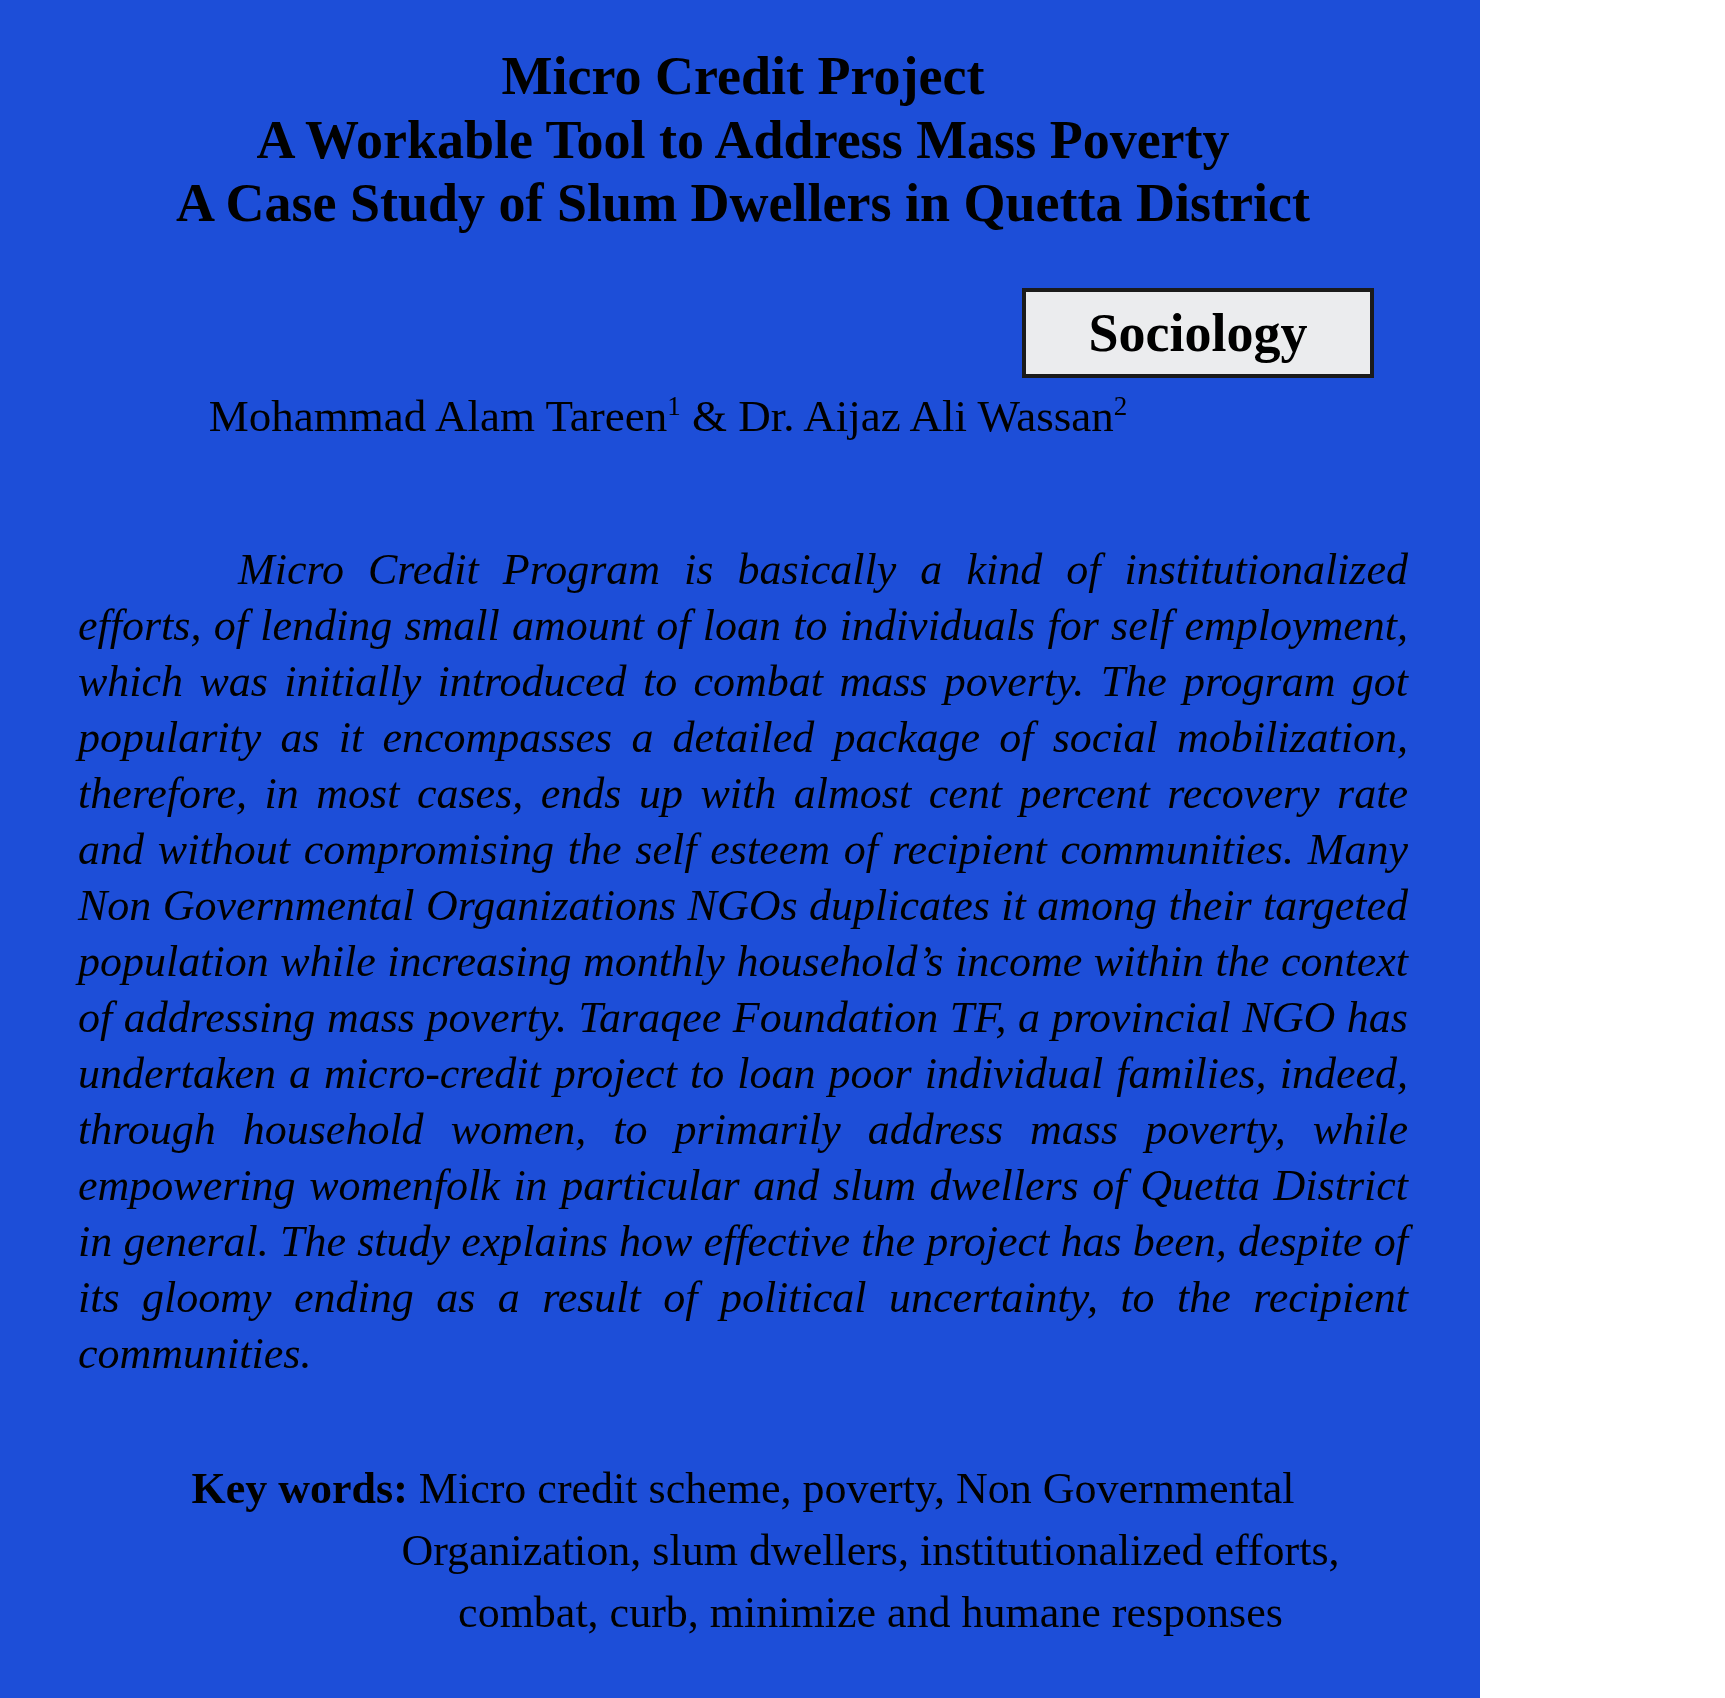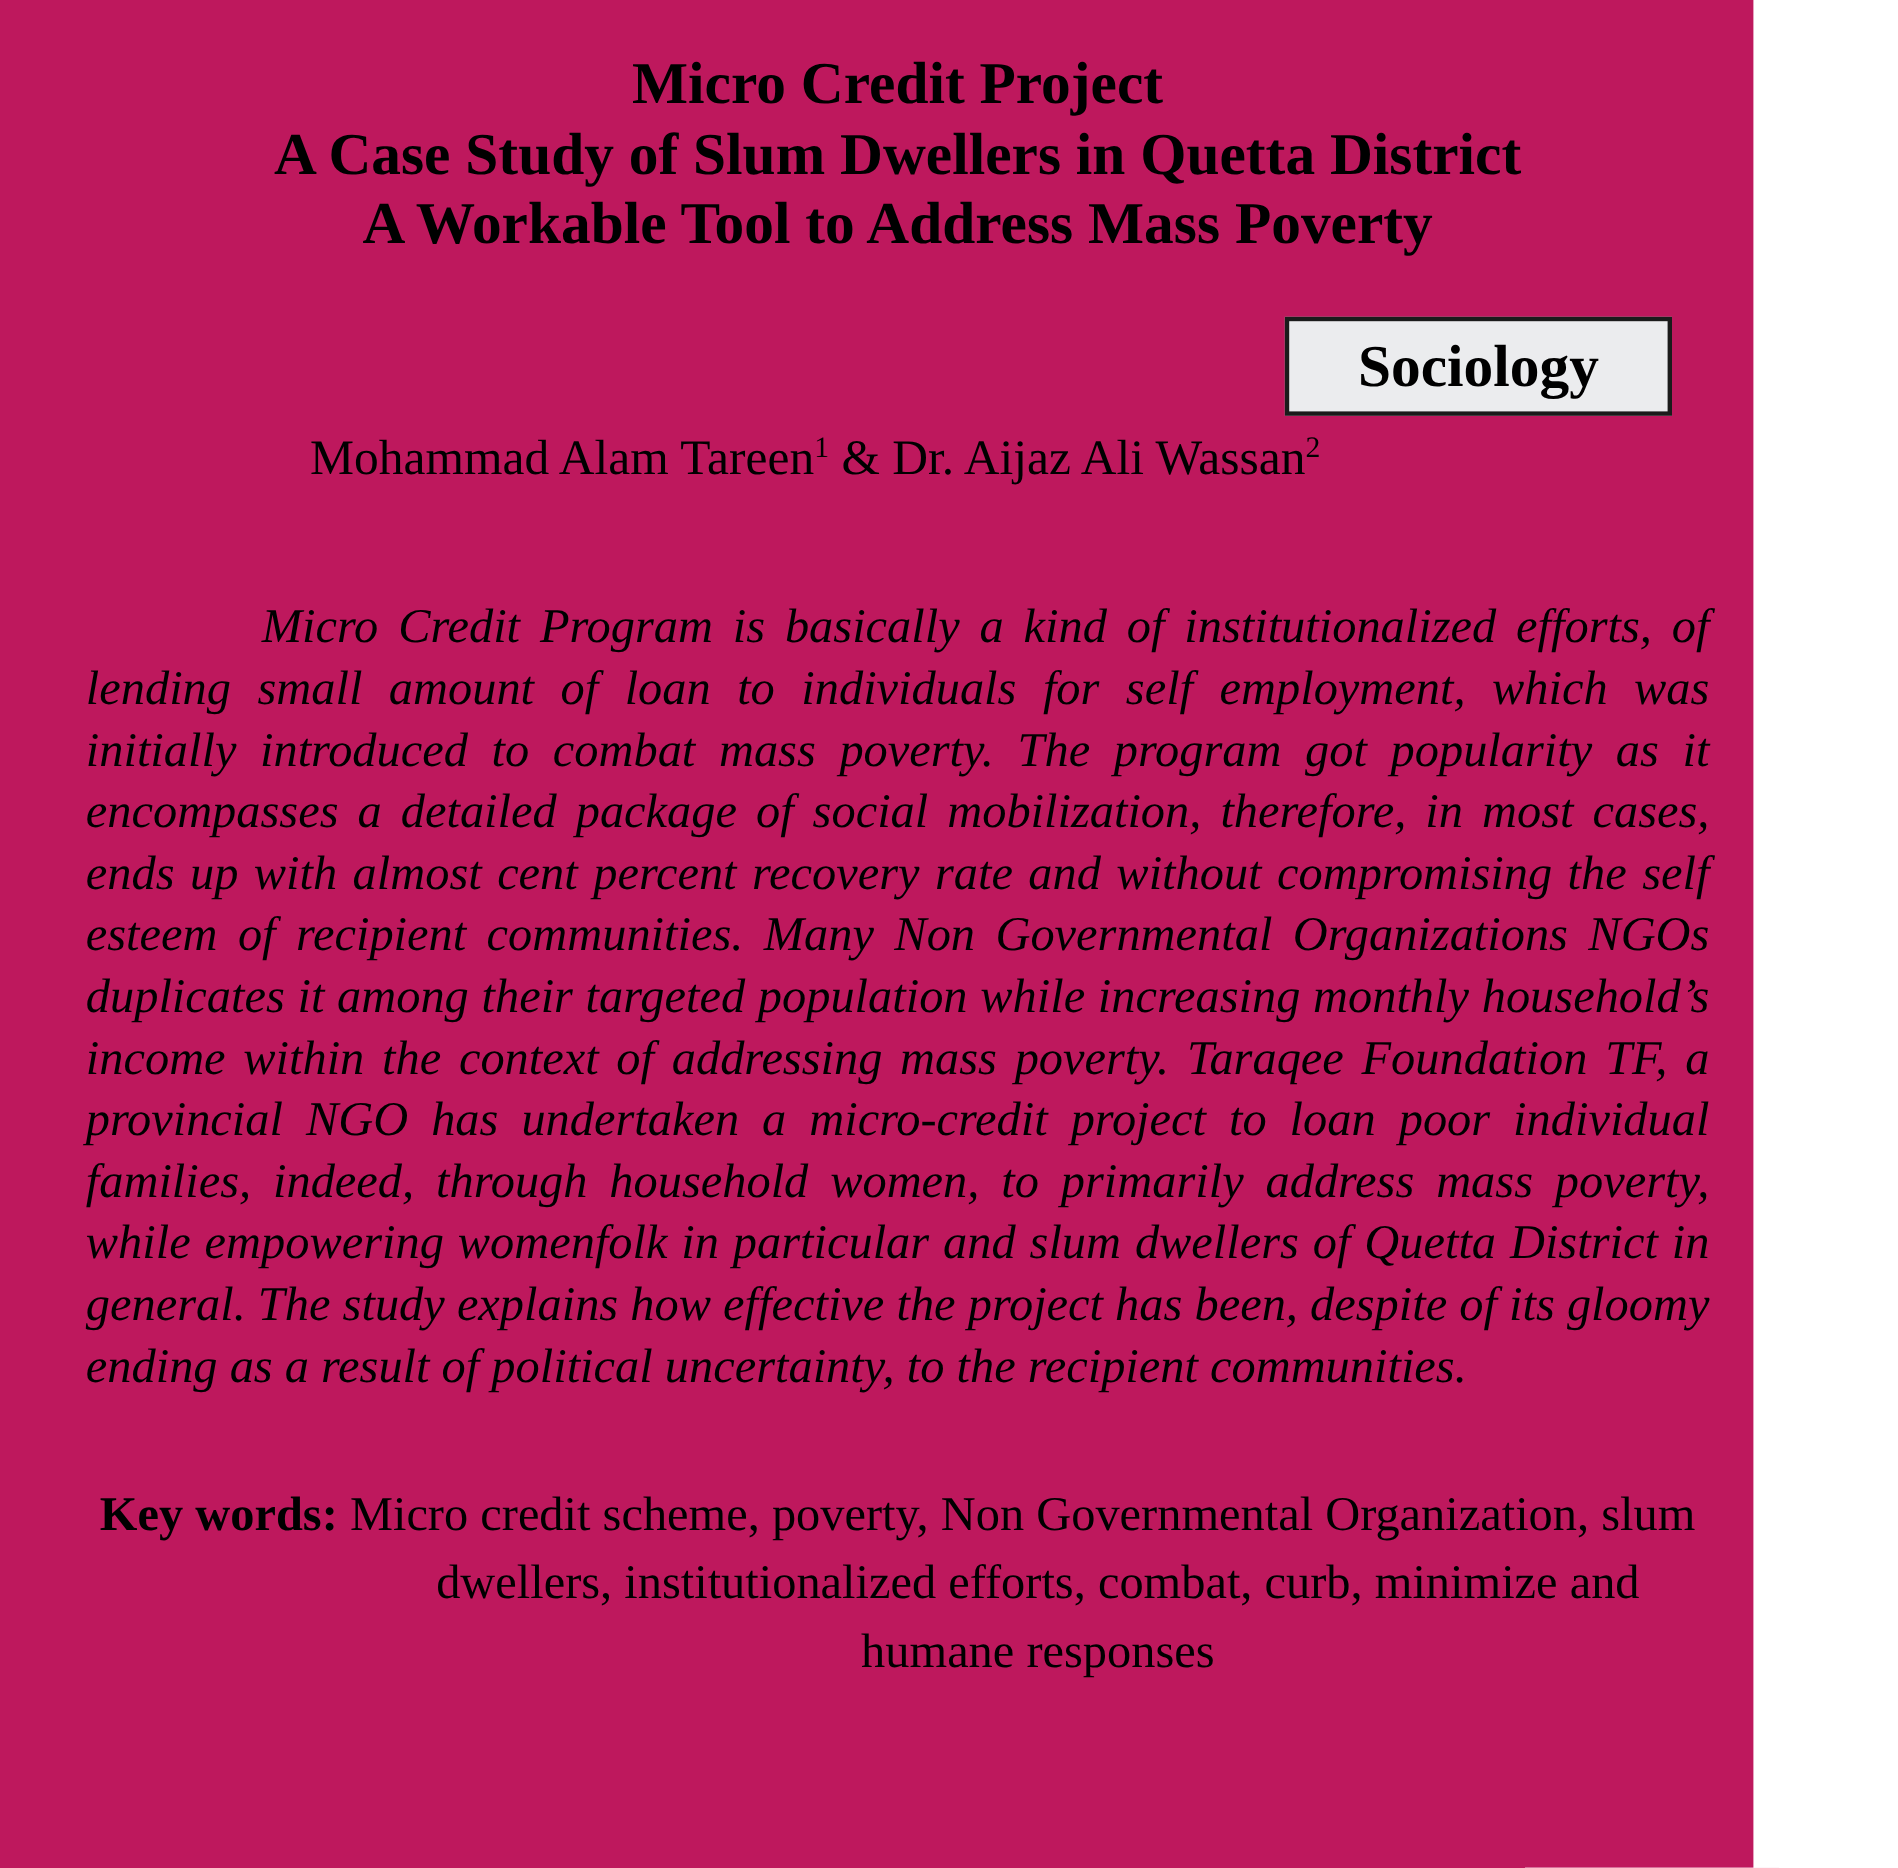--- a/index.html
+++ b/index.html
@@ -1,24 +1,24 @@
 <!DOCTYPE html>
 <html><head>
 <meta charset="utf-8">
 <style>
   html, body { margin: 0; padding: 0; background: #ffffff; }
   .page {
     position: relative;
-    width: 1594px;
+    width: 1480px;
     height: 1698px;
-    background: #be185d;
+    background: #1d4ed8;
     color: #000000;
     font-family: "Liberation Serif", serif;
     box-sizing: border-box;
-    padding: 45px 40px 0 78px;
+    padding: 45px 72px 0 78px;
     overflow: hidden;
   }
   .title-block {
     text-align: center;
     font-weight: bold;
     font-size: 54px;
     line-height: 1.18;
   }
   .badge-row {
     display: flex;
@@ -73,22 +73,22 @@
   }
   .kw-label { font-weight: bold; }
 </style>
 </head>
 <body>
 
 <div class="page">
 
   <header class="title-block">
     <div>Micro Credit Project</div>
+    <div>A Workable Tool to Address Mass Poverty</div>
     <div>A Case Study of Slum Dwellers in Quetta District</div>
-    <div>A Workable Tool to Address Mass Poverty</div>
   </header>
 
   <div class="badge-row">
     <div class="badge">Sociology</div>
   </div>
 
   <div class="authors"><span>Mohammad Alam Tareen</span><sup>1</sup><span> &amp; </span><span>Dr. Aijaz Ali Wassan</span><sup>2</sup></div>
 
   <section class="abstract">
     <p class="abstract-text">Micro Credit Program is basically a kind of institutionalized efforts, of lending small amount of loan to individuals for self employment, which was initially introduced to combat mass poverty. The program got popularity as it encompasses a detailed package of social mobilization, therefore, in most cases, ends up with almost cent percent recovery rate and without compromising the self esteem of recipient communities. Many Non Governmental Organizations NGOs duplicates it among their targeted population while increasing monthly household’s income within the context of addressing mass poverty.  Taraqee Foundation TF, a provincial NGO has undertaken a micro-credit project to loan poor individual families, indeed, through household women, to primarily address mass poverty, while empowering womenfolk in particular and slum dwellers of Quetta District in general. The study explains how effective the project has been, despite of its gloomy ending as a result of political uncertainty, to the recipient communities.</p>

